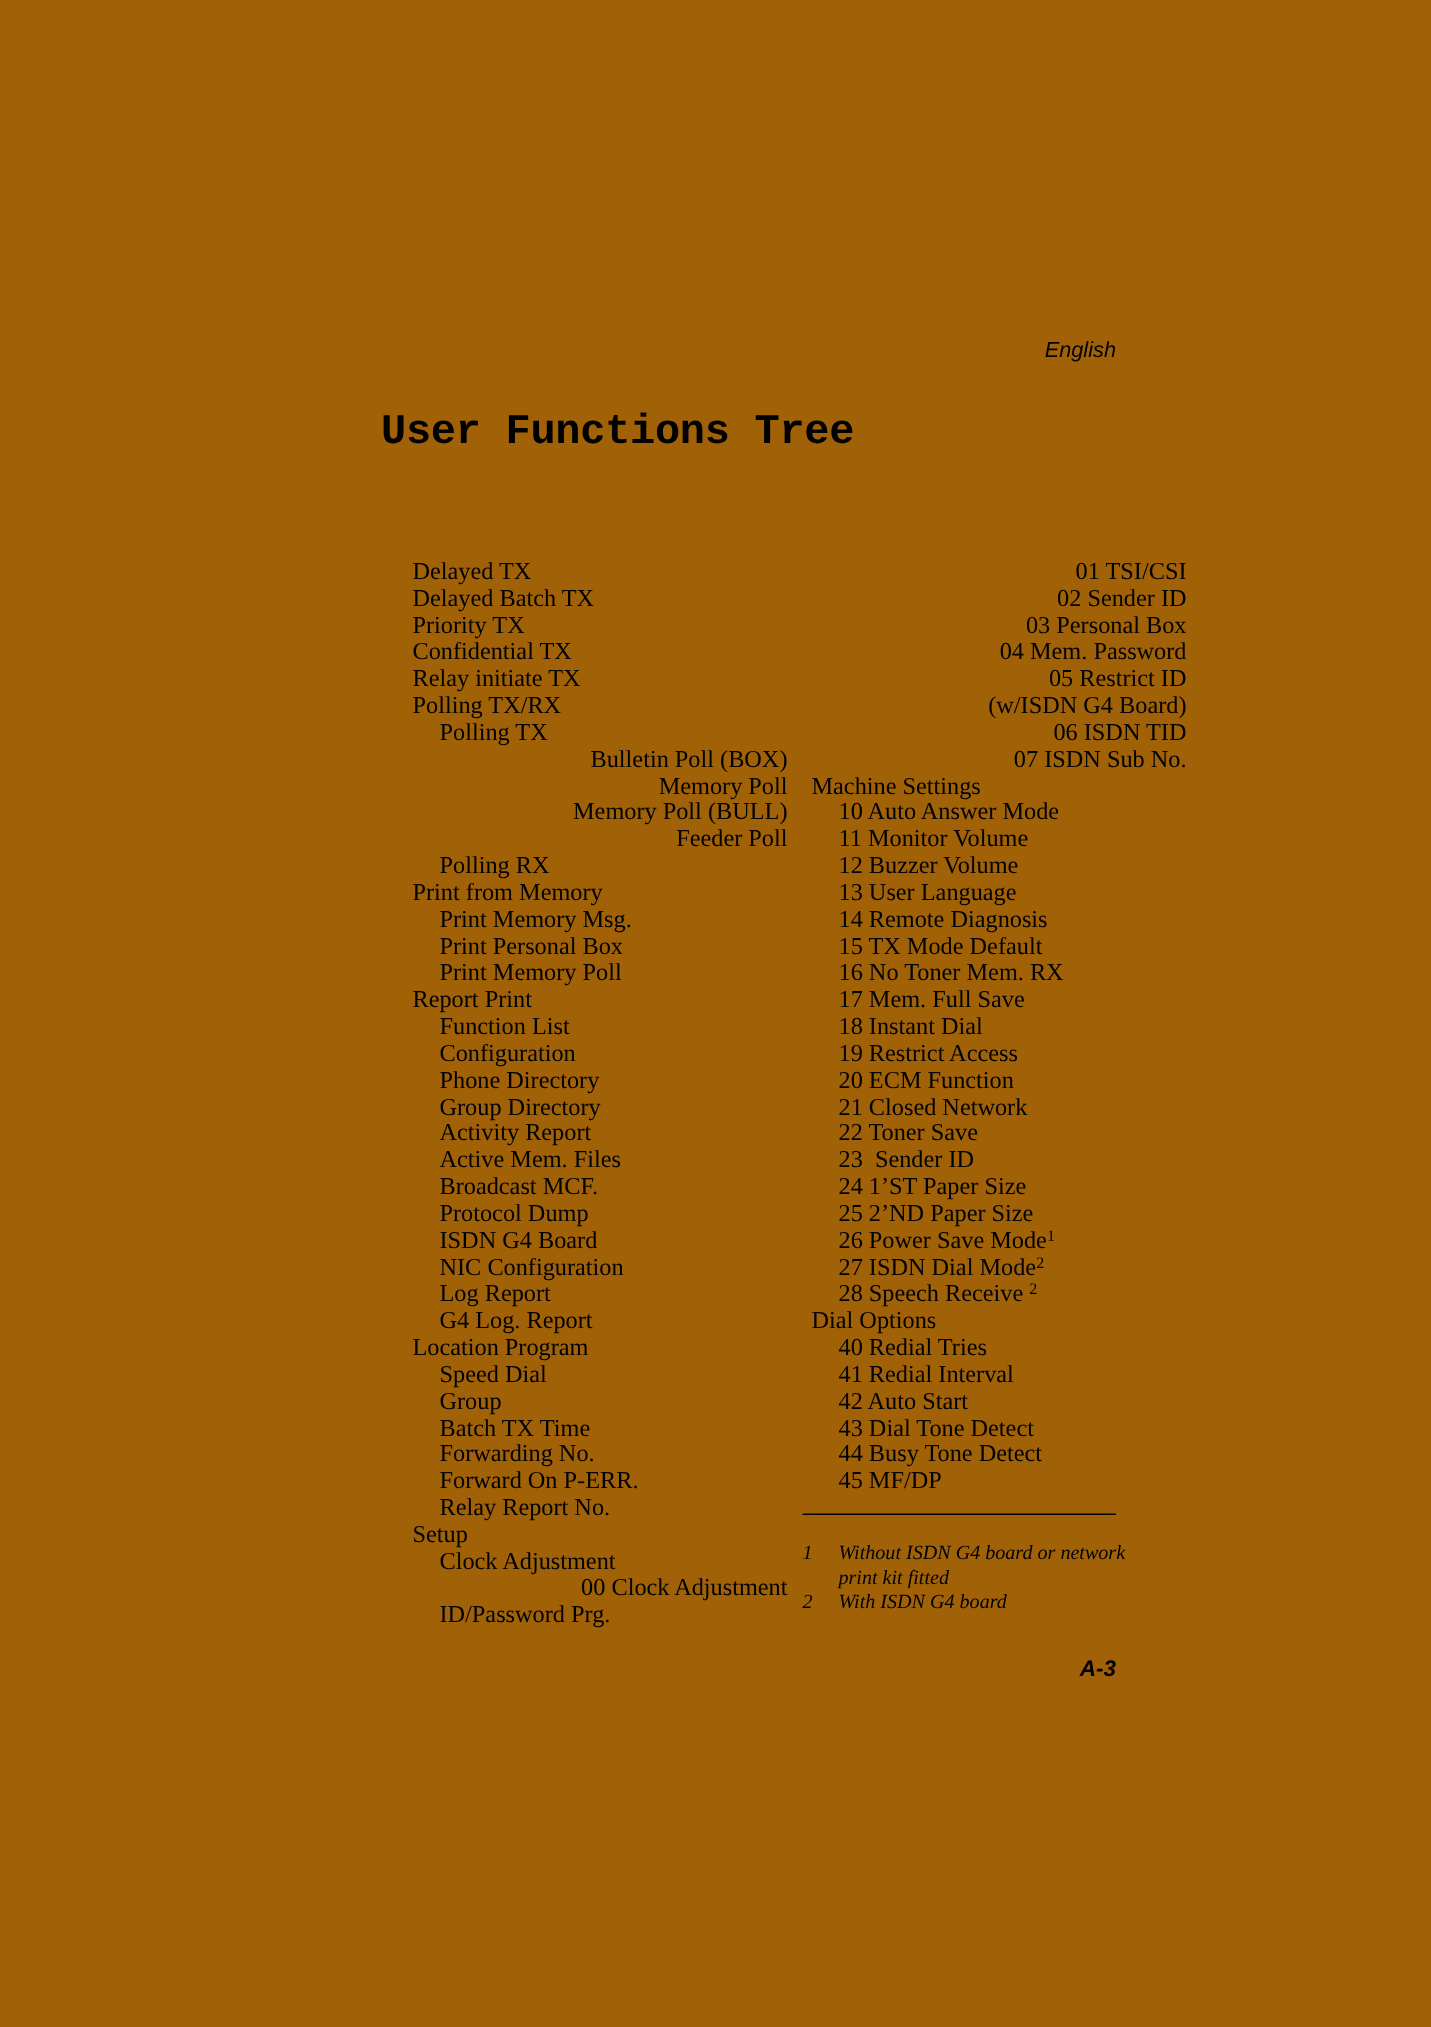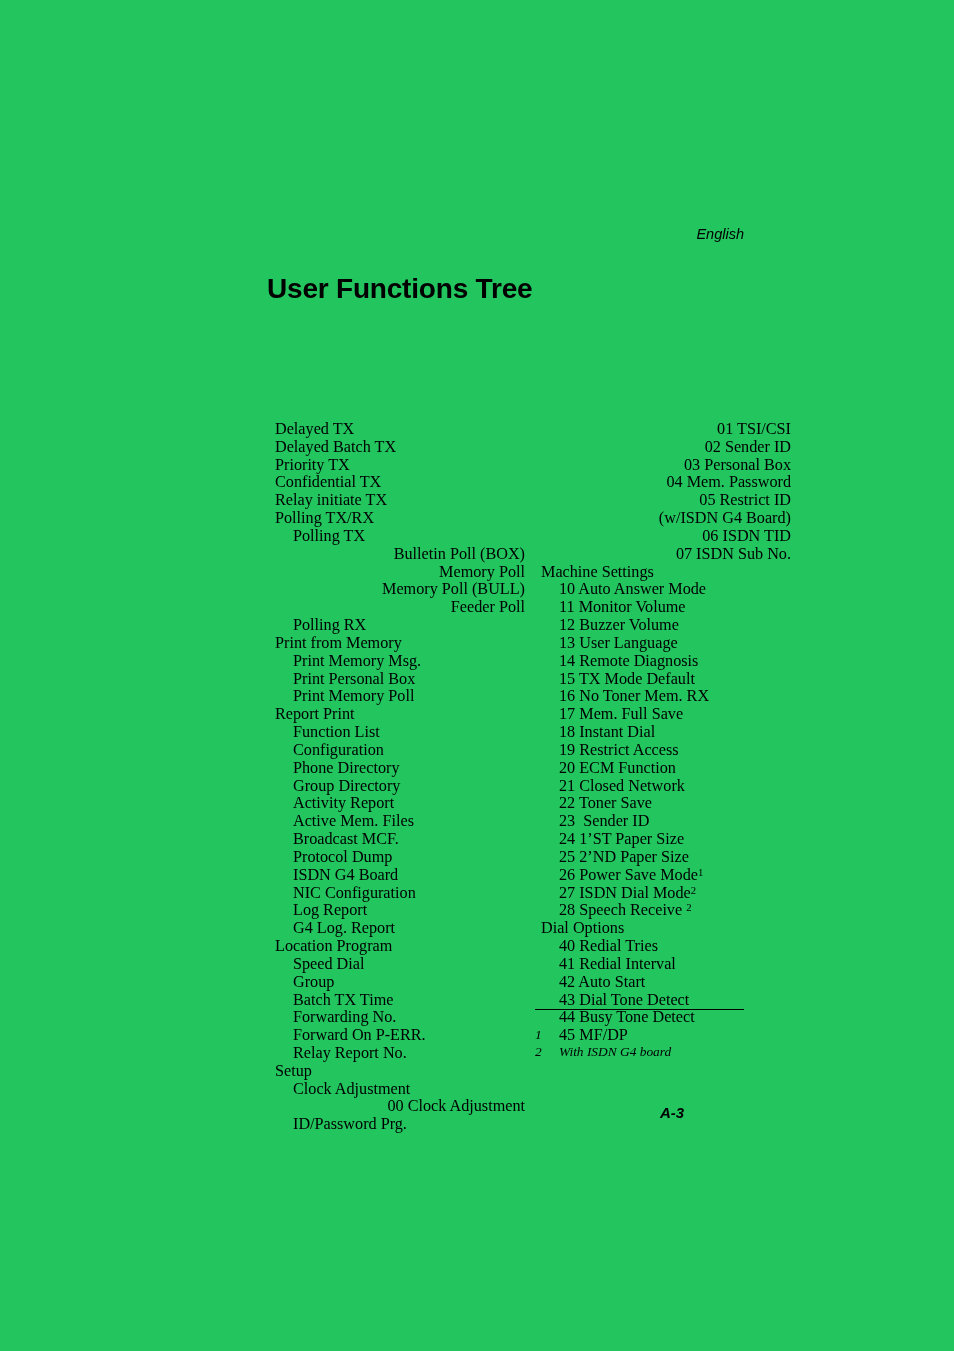--- a/index.html
+++ b/index.html
@@ -4,21 +4,21 @@
 <style>
   html, body {
     margin: 0;
     padding: 0;
     background: #ffffff;
   }
   .page {
     position: relative;
     width: 954px;
     height: 1351px;
-    background: #22c55e;
+    background: #a16207;
     overflow: hidden;
     font-family: "Liberation Serif", serif;
     color: #000000;
   }
 
   
   .running-header {
     position: absolute;
     left: 300px;
     top: 226px;
@@ -28,28 +28,27 @@
     font-style: italic;
     font-size: 14.5px;
     color: #000;
   }
 
   
   .page-title {
     position: absolute;
     left: 254px;
     top: 256px;
-    font-family: Liberation Sans, sans-serif;
+    font-family: Liberation Mono, monospace;
     font-weight: bold;
     font-size: 28px;
     letter-spacing: -0.2px;
     line-height: 1;
     color: #000;
     white-space: nowrap;
-    margin-left: 13px;
   }
 
   
   .intro {
     position: absolute;
     left: 271px;
     top: 303px;
     width: 480px;
     font-family: "Liberation Serif", serif;
     font-size: 16.6px;
@@ -58,21 +57,20 @@
   }
 
   
   .tree-col {
     position: absolute;
     font-family: "Liberation Serif", serif;
     font-size: 16.2px;
     line-height: 17.83px;
     color: #000;
     white-space: pre;
-    margin-top: 48px;
   }
   .col-left  { left: 275px; top: 373px; width: 250px; }
   .col-right { left: 541px; top: 373px; width: 250px; }
 
   .tree-item { white-space: pre; }
   .lvl0 { padding-left: 0px; }
   .lvl1 { padding-left: 18px; }
   .lvl2 { padding-left: 36px; text-align: right; }
 
   .tree-item sup {
@@ -110,21 +108,21 @@
     flex: 0 0 24px;
   }
   .footnote-text { flex: 1 1 auto; }
 
   
   .folio {
     position: absolute;
     left: 600px;
     top: 1104px;
     width: 144px;
-    text-align: center;
+    text-align: right;
     font-family: "Liberation Sans", sans-serif;
     font-style: italic;
     font-weight: bold;
     font-size: 15px;
     color: #000;
   }
 </style>
 </head>
 <body>
 
@@ -137,20 +135,21 @@
 
   <div class="tree-col col-left" id="col-left"><div class="tree-item lvl0"><span>Delayed TX</span></div><div class="tree-item lvl0"><span>Delayed Batch TX</span></div><div class="tree-item lvl0"><span>Priority TX</span></div><div class="tree-item lvl0"><span>Confidential TX</span></div><div class="tree-item lvl0"><span>Relay initiate TX</span></div><div class="tree-item lvl0"><span>Polling TX/RX</span></div><div class="tree-item lvl1"><span>Polling TX</span></div><div class="tree-item lvl2"><span>Bulletin Poll (BOX)</span></div><div class="tree-item lvl2"><span>Memory Poll</span></div><div class="tree-item lvl2"><span>Memory Poll (BULL)</span></div><div class="tree-item lvl2"><span>Feeder Poll</span></div><div class="tree-item lvl1"><span>Polling RX</span></div><div class="tree-item lvl0"><span>Print from Memory</span></div><div class="tree-item lvl1"><span>Print Memory Msg.</span></div><div class="tree-item lvl1"><span>Print Personal Box</span></div><div class="tree-item lvl1"><span>Print Memory Poll</span></div><div class="tree-item lvl0"><span>Report Print</span></div><div class="tree-item lvl1"><span>Function List</span></div><div class="tree-item lvl1"><span>Configuration</span></div><div class="tree-item lvl1"><span>Phone Directory</span></div><div class="tree-item lvl1"><span>Group Directory</span></div><div class="tree-item lvl1"><span>Activity Report</span></div><div class="tree-item lvl1"><span>Active Mem. Files</span></div><div class="tree-item lvl1"><span>Broadcast MCF.</span></div><div class="tree-item lvl1"><span>Protocol Dump</span></div><div class="tree-item lvl1"><span>ISDN G4 Board</span></div><div class="tree-item lvl1"><span>NIC Configuration</span></div><div class="tree-item lvl1"><span>Log Report</span></div><div class="tree-item lvl1"><span>G4 Log. Report</span></div><div class="tree-item lvl0"><span>Location Program</span></div><div class="tree-item lvl1"><span>Speed Dial</span></div><div class="tree-item lvl1"><span>Group</span></div><div class="tree-item lvl1"><span>Batch TX Time</span></div><div class="tree-item lvl1"><span>Forwarding No.</span></div><div class="tree-item lvl1"><span>Forward On P-ERR.</span></div><div class="tree-item lvl1"><span>Relay Report No.</span></div><div class="tree-item lvl0"><span>Setup</span></div><div class="tree-item lvl1"><span>Clock Adjustment</span></div><div class="tree-item lvl2"><span>00 Clock Adjustment</span></div><div class="tree-item lvl1"><span>ID/Password Prg.</span></div></div>
 
   <div class="tree-col col-right" id="col-right"><div class="tree-item lvl2"><span>01 TSI/CSI</span></div><div class="tree-item lvl2"><span>02 Sender ID</span></div><div class="tree-item lvl2"><span>03 Personal Box</span></div><div class="tree-item lvl2"><span>04 Mem. Password</span></div><div class="tree-item lvl2"><span>05 Restrict ID</span></div><div class="tree-item lvl2"><span>(w/ISDN G4 Board)</span></div><div class="tree-item lvl2"><span>06 ISDN TID</span></div><div class="tree-item lvl2"><span>07 ISDN Sub No.</span></div><div class="tree-item lvl0"><span>Machine Settings</span></div><div class="tree-item lvl1"><span>10 Auto Answer Mode</span></div><div class="tree-item lvl1"><span>11 Monitor Volume</span></div><div class="tree-item lvl1"><span>12 Buzzer Volume</span></div><div class="tree-item lvl1"><span>13 User Language</span></div><div class="tree-item lvl1"><span>14 Remote Diagnosis</span></div><div class="tree-item lvl1"><span>15 TX Mode Default</span></div><div class="tree-item lvl1"><span>16 No Toner Mem. RX</span></div><div class="tree-item lvl1"><span>17 Mem. Full Save</span></div><div class="tree-item lvl1"><span>18 Instant Dial</span></div><div class="tree-item lvl1"><span>19 Restrict Access</span></div><div class="tree-item lvl1"><span>20 ECM Function</span></div><div class="tree-item lvl1"><span>21 Closed Network</span></div><div class="tree-item lvl1"><span>22 Toner Save</span></div><div class="tree-item lvl1"><span>23  Sender ID</span></div><div class="tree-item lvl1"><span>24 1’ST Paper Size</span></div><div class="tree-item lvl1"><span>25 2’ND Paper Size</span></div><div class="tree-item lvl1"><span>26 Power Save Mode</span><sup>1</sup></div><div class="tree-item lvl1"><span>27 ISDN Dial Mode</span><sup>2</sup></div><div class="tree-item lvl1"><span>28 Speech Receive </span><sup>2</sup></div><div class="tree-item lvl0"><span>Dial Options</span></div><div class="tree-item lvl1"><span>40 Redial Tries</span></div><div class="tree-item lvl1"><span>41 Redial Interval</span></div><div class="tree-item lvl1"><span>42 Auto Start</span></div><div class="tree-item lvl1"><span>43 Dial Tone Detect</span></div><div class="tree-item lvl1"><span>44 Busy Tone Detect</span></div><div class="tree-item lvl1"><span>45 MF/DP</span></div></div>
 
   <div class="footnote-rule"></div>
 
   <div class="footnotes" id="footnotes">
       <div class="footnote-row">
         <span class="footnote-marker">1</span>
+        <span class="footnote-text">Without ISDN G4 board or network print kit fitted</span>
       </div>
       <div class="footnote-row">
         <span class="footnote-marker">2</span>
         <span class="footnote-text">With ISDN G4 board</span>
       </div>
     </div>
 
   <div class="folio">A-3</div>
 
 </div>

